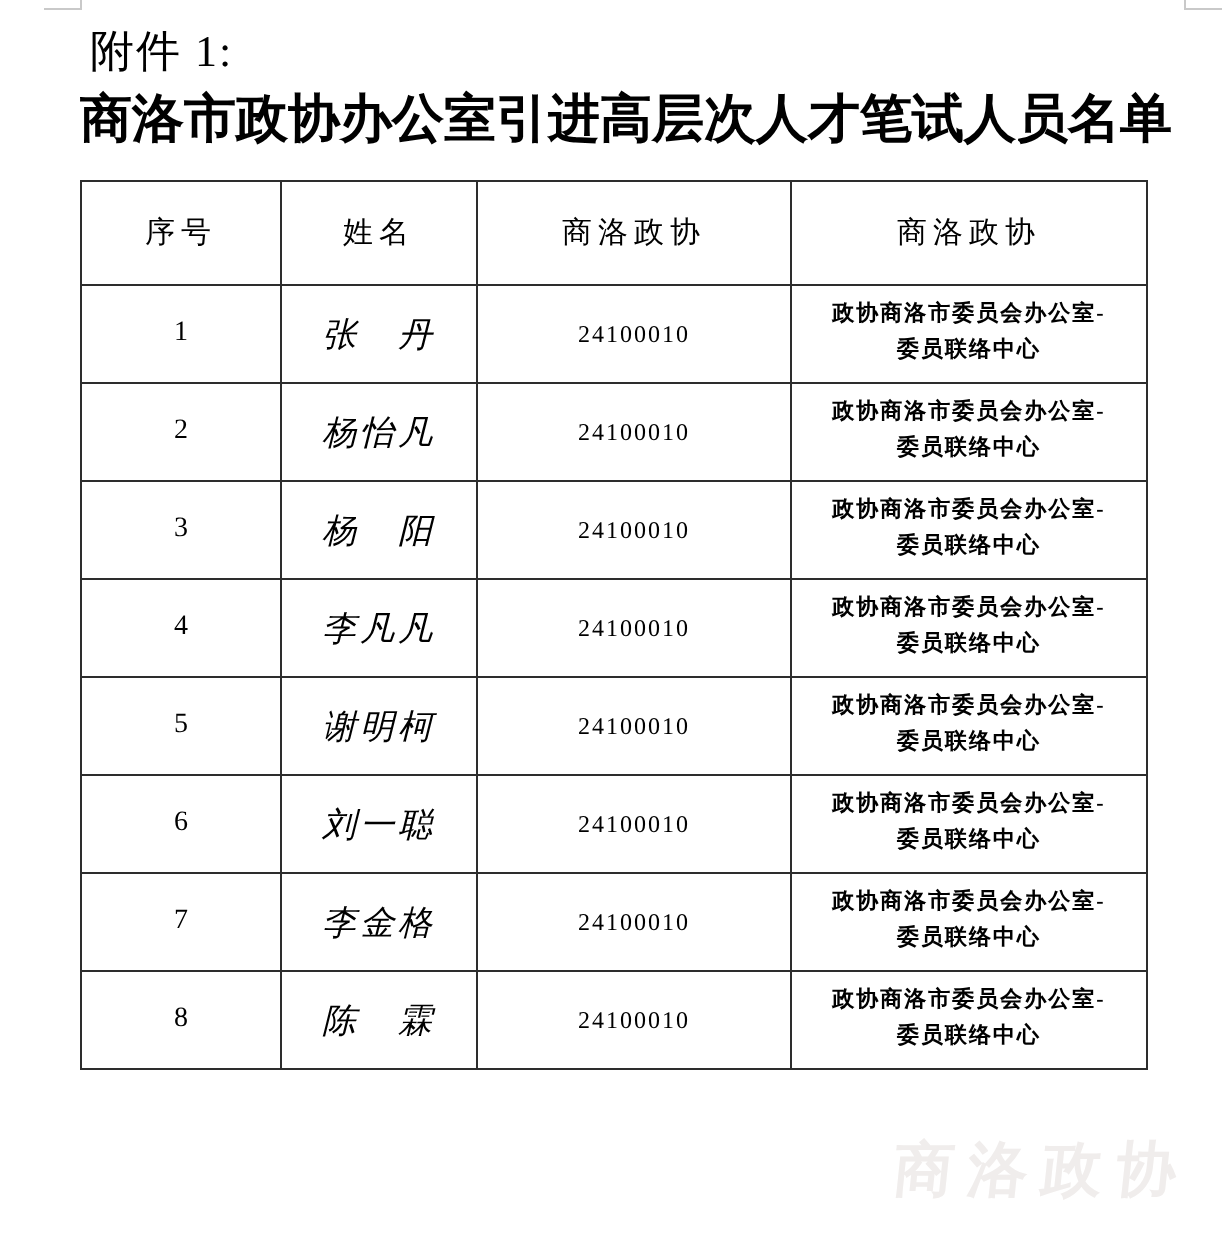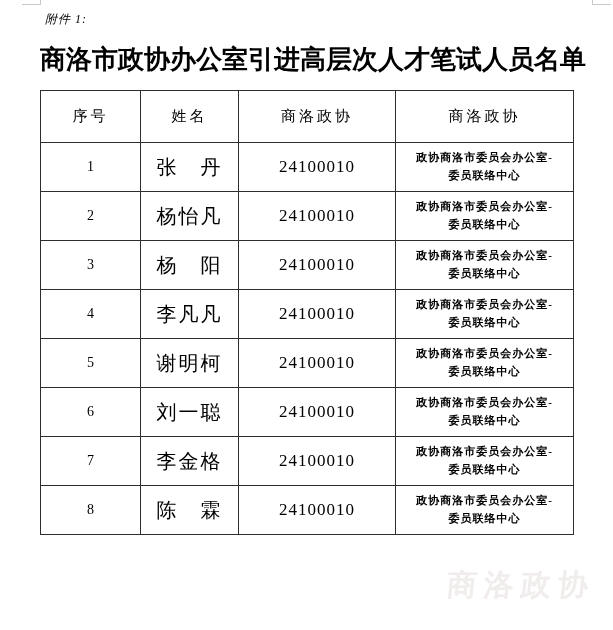--- a/index.html
+++ b/index.html
@@ -17,21 +17,21 @@
     font-family:"Liberation Serif","DejaVu Serif",serif;
   }
   .page{position:relative;width:613px;height:630px;overflow:hidden;background:var(--page-bg);}
 
   .corner-mark{position:absolute;top:0;width:18px;height:4px;border-bottom:1px solid var(--corner-mark-color);}
   .corner-mark.left{left:22px;border-right:1px solid var(--corner-mark-color);}
   .corner-mark.right{left:592px;border-left:1px solid var(--corner-mark-color);}
 
   .attachment{
     position:absolute;left:45px;top:11px;
-    font-size:12px;letter-spacing:1px;font-style:italic;
+    font-size:22px;letter-spacing:1px;
   }
   .title{
     position:absolute;left:40px;top:42px;width:533px;margin:0;
     text-align:right;font-size:26px;font-weight:bold;
     white-space:nowrap;
   }
 
   table.roster{
     position:absolute;left:40px;top:90px;width:533px;
     border-collapse:collapse;table-layout:fixed;
@@ -41,22 +41,22 @@
   .roster col.col-code{width:157px;}
   .roster col.col-pos{width:178px;}
   .roster th,.roster td{
     border:1px solid var(--border-color);
     text-align:center;vertical-align:middle;padding:0;margin-top:16px;
   }
   .roster thead tr{height:52px;}
   .roster tbody tr{height:49px;}
   .roster th{font-size:15px;font-weight:normal;letter-spacing:3px;}
   td.c-no{font-size:14px;}
-  td.c-name{font-size:20px;letter-spacing:2px;}
-  td.c-code{font-size:17px;letter-spacing:1px;font-family:"Liberation Serif","DejaVu Serif",serif;border-radius:19px;}
+  td.c-name{font-size:17px;letter-spacing:2px;font-style:italic;}
+  td.c-code{font-size:12px;letter-spacing:1px;font-family:"Liberation Serif","DejaVu Serif",serif;border-radius:19px;}
   td.c-pos{padding:2px 1px;}
   td.c-pos .pos-line{
     font-size:11px;font-weight:bold;letter-spacing:1px;line-height:1.6;
     white-space:nowrap;
   }
 
   .watermark{
     position:absolute;left:447px;top:565px;
     font-size:30px;font-weight:bold;
     color:var(--watermark-color);

